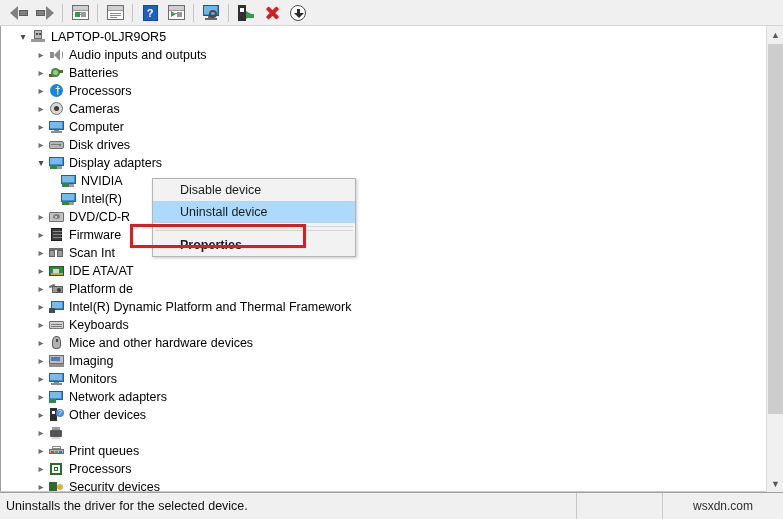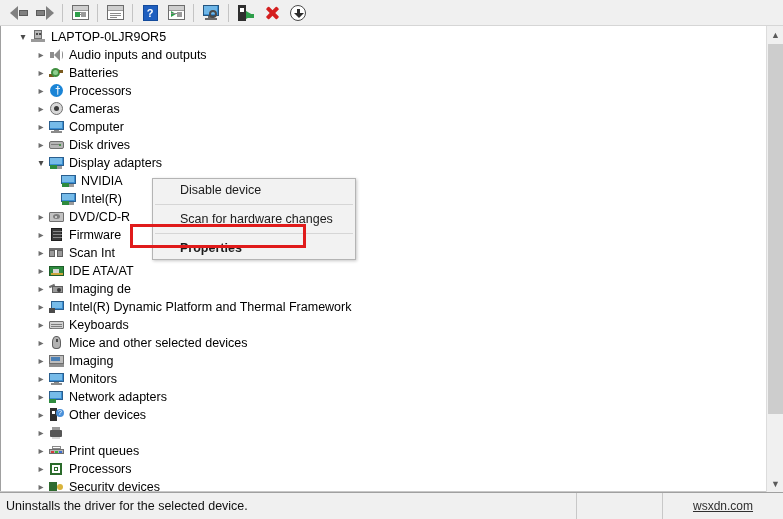--- a/index.html
+++ b/index.html
@@ -227,21 +227,21 @@
 
   
   .status{
     position:absolute;left:0;bottom:0;width:783px;height:27px;
     background:#f0f0f0;border-top:1px solid #a0a0a0;box-sizing:border-box;
     display:flex;align-items:center;
   }
   .status .txt{flex:1;padding-left:6px;font-size:12.5px;color:#111;}
   .status .cell{width:85px;border-left:1px solid #c8c8c8;height:27px;}
   .status .wm{width:120px;border-left:1px solid #c8c8c8;height:27px;display:flex;align-items:center;justify-content:center;
-              font-size:12px;color:#2f2f2f;text-decoration:underline;}
+              font-size:12px;color:#2f2f2f;}
   .statusline{position:absolute;left:0;bottom:27px;width:783px;height:1px;background:#c8c8c8;}
 </style>
 </head>
 <body>
 
 <div class="window">
 
   <div class="toolbar">
     <div class="tb-btn">
       <span class="arrow left">
@@ -487,21 +487,21 @@
 
       <div class="row" style="padding-left:34px;">
         <span class="chev">▸</span>
         <span class="ic">
           <span class="i-img">
               <span class="ln"></span>
               <span class="bd"></span>
               <span class="lns"></span>
             </span>
         </span>
-        <span class="lbl">Imaging de</span>
+        <span class="lbl">Platform de</span>
       </div>
 
       <div class="row" style="padding-left:34px;">
         <span class="chev">▸</span>
         <span class="ic">
           <span class="i-itf">
               <span class="s"></span>
               <span class="s2"></span>
               <span class="c"></span>
             </span>
@@ -521,21 +521,21 @@
         <span class="lbl">Keyboards</span>
       </div>
 
       <div class="row" style="padding-left:34px;">
         <span class="chev">▸</span>
         <span class="ic">
           <span class="i-mou">
               <span class="w"></span>
             </span>
         </span>
-        <span class="lbl">Mice and other selected devices</span>
+        <span class="lbl">Mice and other hardware devices</span>
       </div>
 
       <div class="row" style="padding-left:34px;">
         <span class="chev">▸</span>
         <span class="ic">
           <span class="i-mod">
               <span class="b"></span>
               <span class="s"></span>
               <span class="f"></span>
             </span>
@@ -624,22 +624,22 @@
             </span>
         </span>
         <span class="lbl">Security devices</span>
       </div>
 
     </div>
   </div>
 
   <div class="ctx">
     <div class="ctx-item">Disable device</div>
+    <div class="ctx-item hl">Uninstall device</div>
     <div class="ctx-sep"></div>
-    <div class="ctx-item">Scan for hardware changes</div>
     <div class="ctx-sep"></div>
     <div class="ctx-item bold">Properties</div>
   </div>
 
   <div class="redbox"></div>
 
   <div class="vsb">
     <div class="btn up">▲</div>
     <div class="thumb"></div>
     <div class="btn dn">▼</div>

